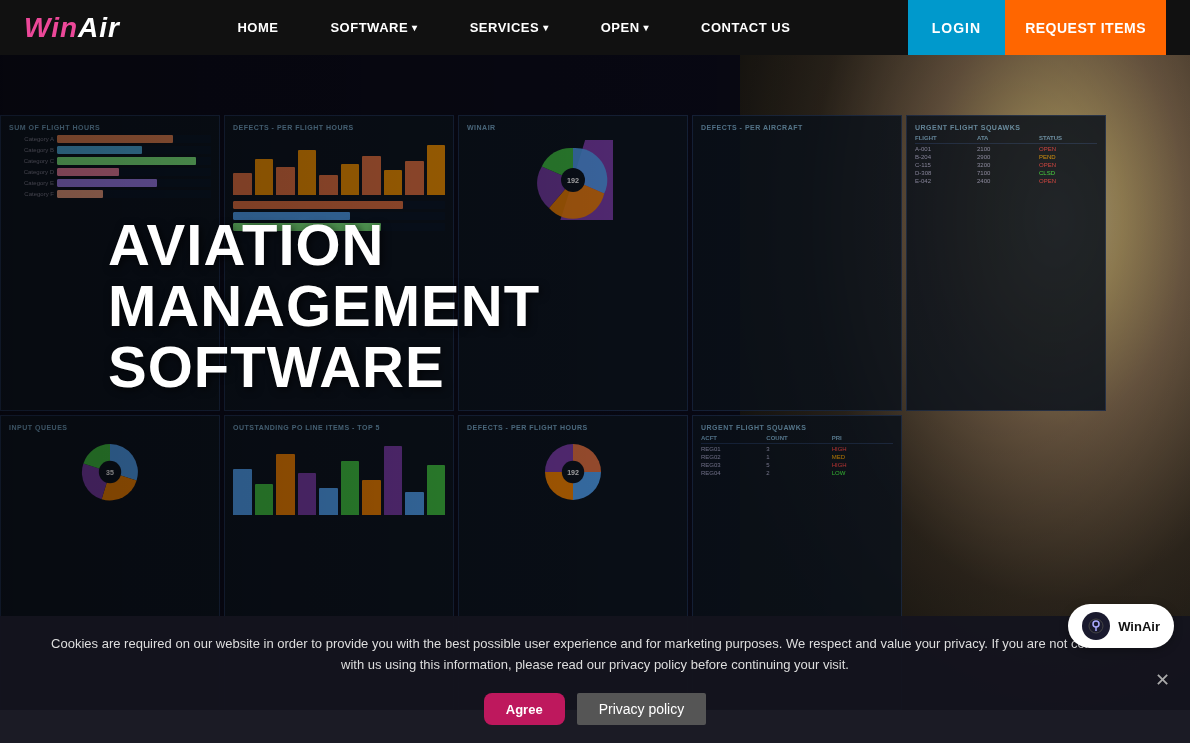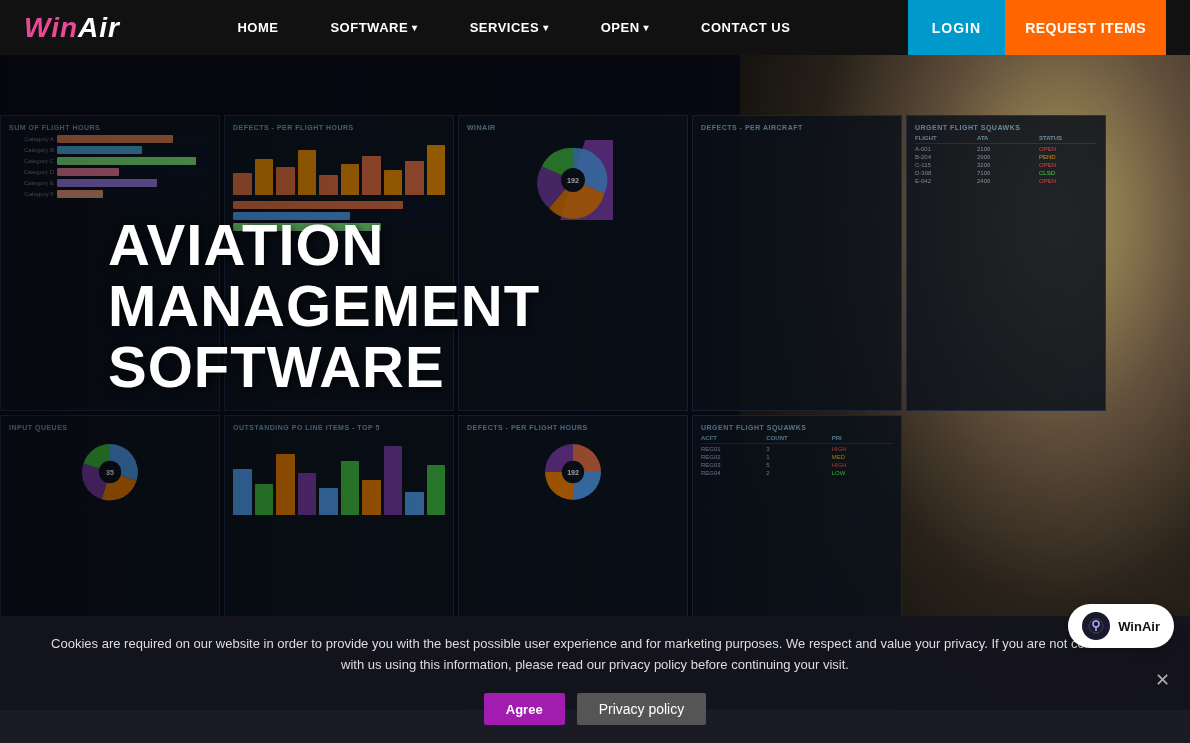--- a/index.html
+++ b/index.html
@@ -203,28 +203,28 @@
       z-index: 200;
     }
     .cookie-text {
       font-size: 13px;
       color: #ddd;
       text-align: center;
       line-height: 1.6;
     }
     .cookie-buttons { display: flex; gap: 12px; }
     .btn-agree {
-      background: #a21caf;
+      background: #be185d;
       color: white;
       border: none;
       padding: 8px 22px;
       font-size: 13px;
       font-weight: 600;
       cursor: pointer;
-      border-radius: 2px;
+      border-radius: 8px;
     }
     .btn-privacy {
       background: #555;
       color: white;
       border: none;
       padding: 8px 22px;
       font-size: 14px;
       cursor: pointer;
       border-radius: 2px;
     }

